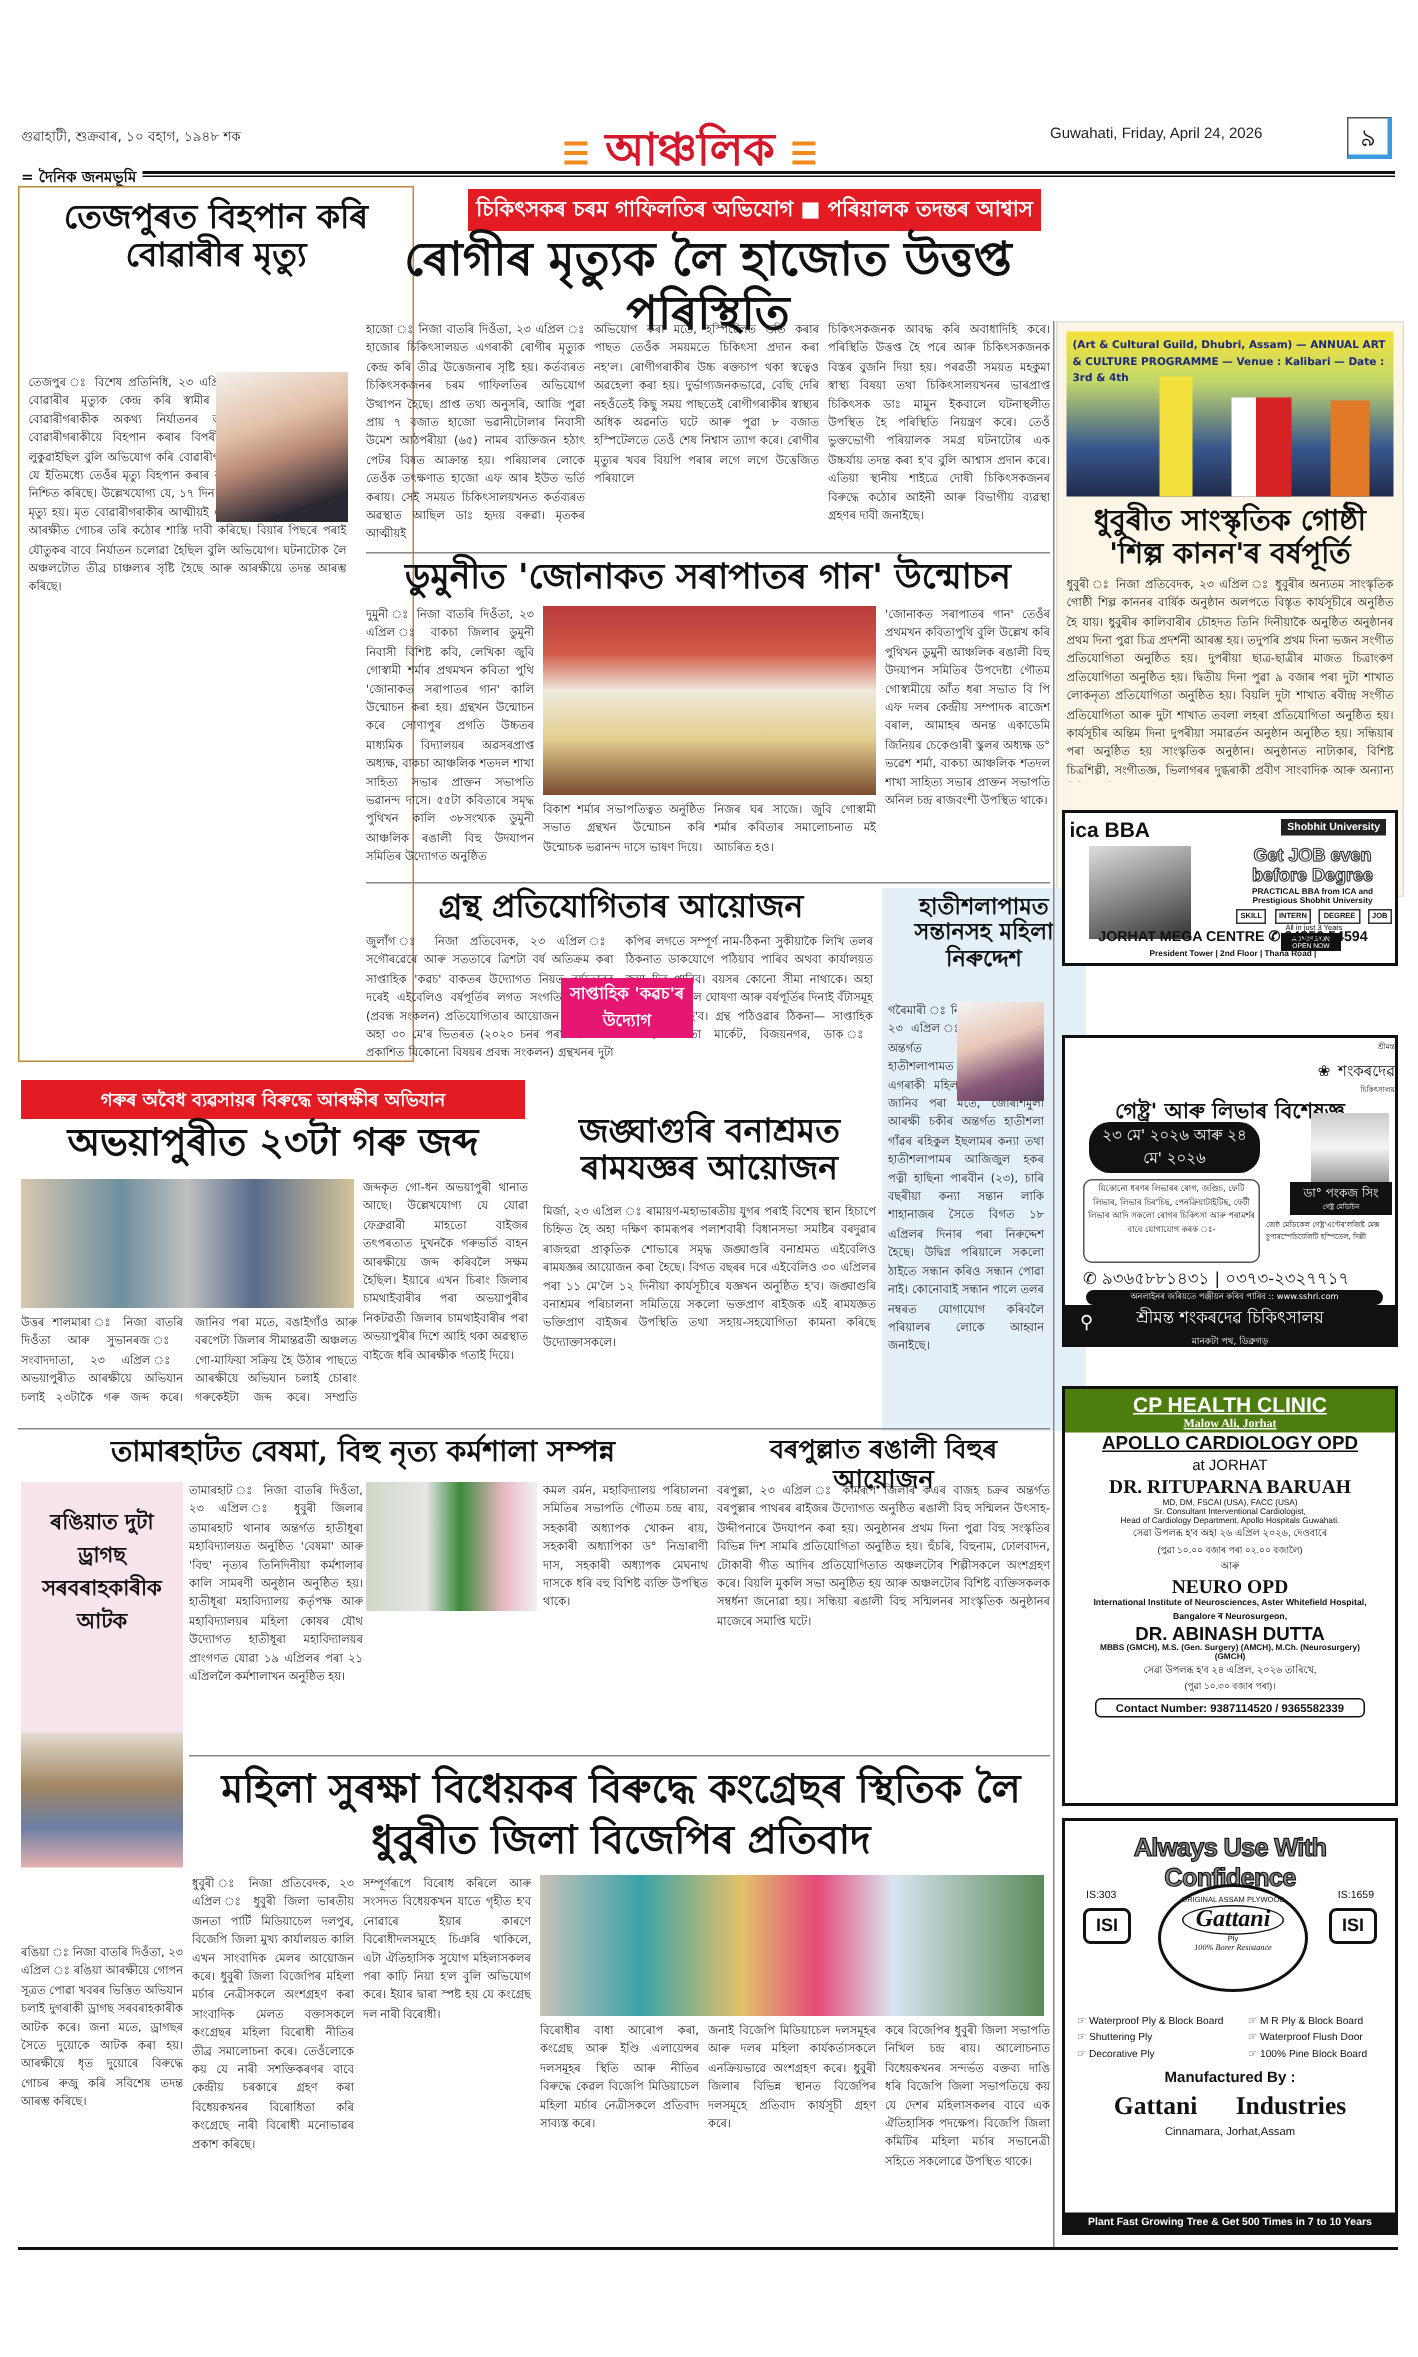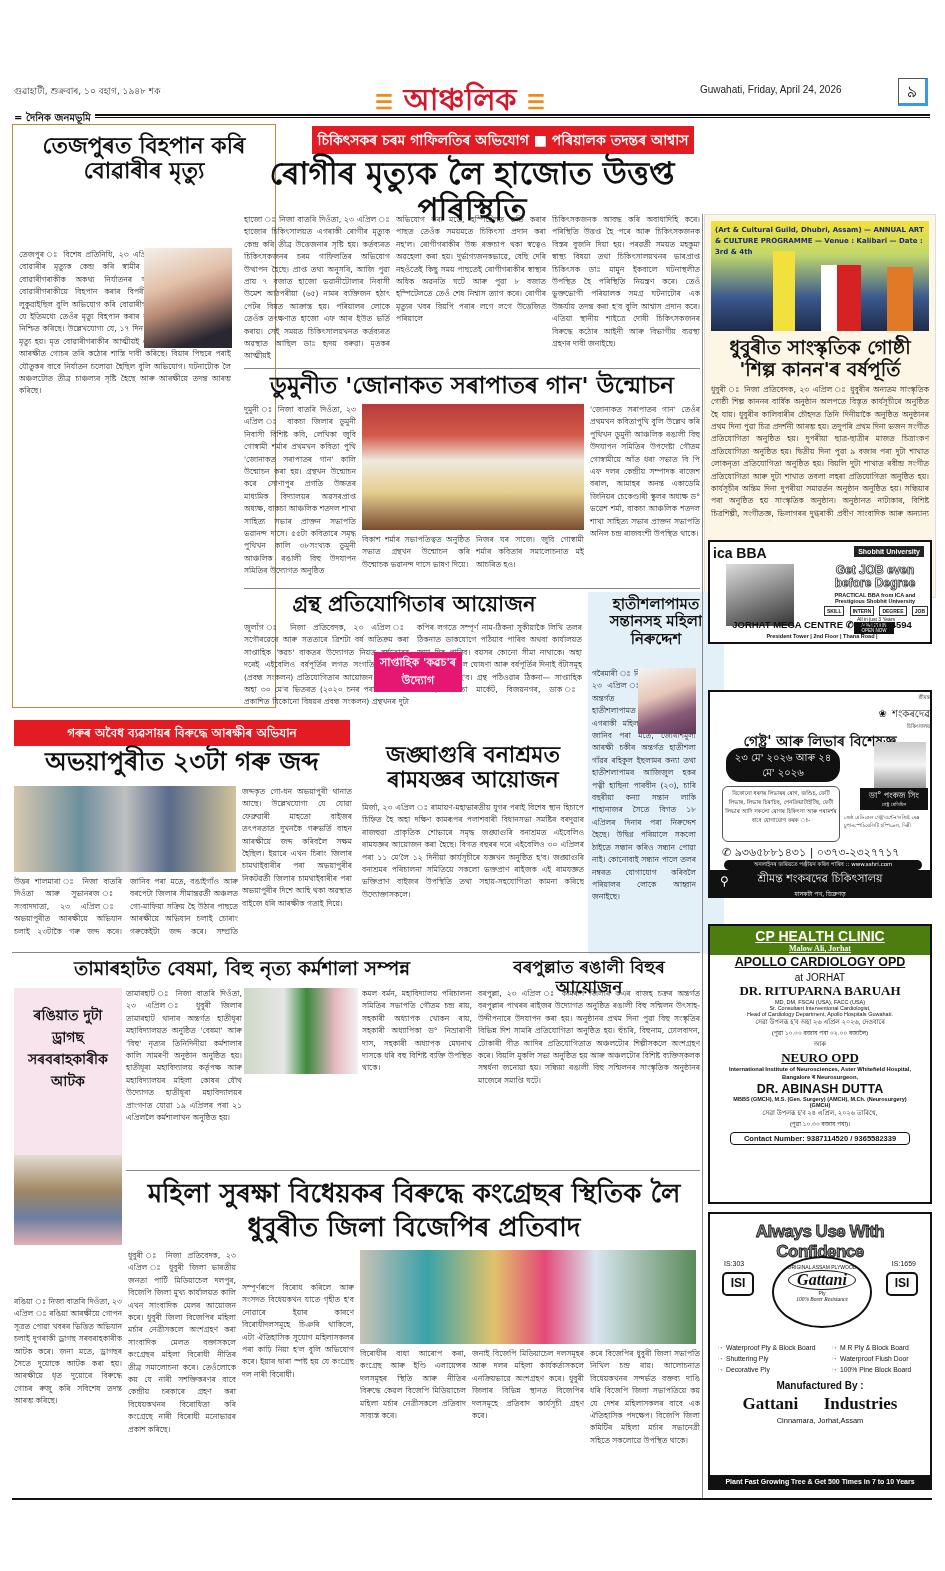--- a/index.html
+++ b/index.html
@@ -102,21 +102,21 @@
 </div>
 <div class="abs photo" style="left:14px;top:1155px;width:108px;height:90px;background:linear-gradient(180deg,#e4ddd0 0%,#a08664 40%,#6c7fa4 70%,#e4b0b0 100%);"></div>
 <div class="abs col-text" style="left:14px;top:1296px;width:108px;height:200px;">ৰঙিয়া ঃ নিজা বাতৰি দিওঁতা, ২৩ এপ্ৰিল ঃ ৰঙিয়া আৰক্ষীয়ে গোপন সূত্ৰত পোৱা খবৰৰ ভিত্তিত অভিযান চলাই দুগৰাকী ড্ৰাগছ সৰবৰাহকাৰীক আটক কৰে। জনা মতে, ড্ৰাগছৰ সৈতে দুয়োকে আটক কৰা হয়। আৰক্ষীয়ে ধৃত দুয়োৰে বিৰুদ্ধে গোচৰ ৰুজু কৰি সবিশেষ তদন্ত আৰম্ভ কৰিছে।</div>
 
 <div class="abs hd" style="left:478px;top:958px;width:222px;font-size:17px;">বৰপুল্লাত ৰঙালী বিহুৰ আয়োজন</div>
 <div class="abs col-text" style="left:478px;top:988px;width:222px;height:178px;">বৰপুল্লা, ২৩ এপ্ৰিল ঃ কামৰূপ জিলাৰ কএৰ বাজহ চক্ৰৰ অন্তৰ্গত বৰপুল্লাৰ পাথৰৰ ৰাইজৰ উদ্যোগত অনুষ্ঠিত ৰঙালী বিহু সন্মিলন উৎসাহ-উদ্দীপনাৰে উদযাপন কৰা হয়। অনুষ্ঠানৰ প্ৰথম দিনা পুৱা বিহু সংস্কৃতিৰ বিভিন্ন দিশ সামৰি প্ৰতিযোগিতা অনুষ্ঠিত হয়। হুঁচৰি, বিহুনাম, ঢোলবাদন, টোকাৰী গীত আদিৰ প্ৰতিযোগিতাত অঞ্চলটোৰ শিল্পীসকলে অংশগ্ৰহণ কৰে। বিয়লি মুকলি সভা অনুষ্ঠিত হয় আৰু অঞ্চলটোৰ বিশিষ্ট ব্যক্তিসকলক সম্বৰ্ধনা জনোৱা হয়। সন্ধিয়া ৰঙালী বিহু সন্মিলনৰ সাংস্কৃতিক অনুষ্ঠানৰ মাজেৰে সমাপ্তি ঘটে।</div>
 <div class="abs hr" style="left:126px;top:1170px;width:574px;"></div>
 
 <div class="abs hd" style="left:128px;top:1176px;width:572px;font-size:26px;line-height:34px;">মহিলা সুৰক্ষা বিধেয়কৰ বিৰুদ্ধে কংগ্ৰেছৰ স্থিতিক লৈ ধুবুৰীত জিলা বিজেপিৰ প্ৰতিবাদ</div>
 <div class="abs col-text" style="left:128px;top:1250px;width:108px;height:245px;">ধুবুৰী ঃ নিজা প্ৰতিবেদক, ২৩ এপ্ৰিল ঃ ধুবুৰী জিলা ভাৰতীয় জনতা পাৰ্টি মিডিয়াচেল দলপুৰ, বিজেপি জিলা মুখ্য কাৰ্যালয়ত কালি এখন সাংবাদিক মেলৰ আয়োজন কৰে। ধুবুৰী জিলা বিজেপিৰ মহিলা মৰ্চাৰ নেত্ৰীসকলে অংশগ্ৰহণ কৰা সাংবাদিক মেলত বক্তাসকলে কংগ্ৰেছৰ মহিলা বিৰোধী নীতিৰ তীব্ৰ সমালোচনা কৰে। তেওঁলোকে কয় যে নাৰী সশক্তিকৰণৰ বাবে কেন্দ্ৰীয় চৰকাৰে গ্ৰহণ কৰা বিধেয়কখনৰ বিৰোধিতা কৰি কংগ্ৰেছে নাৰী বিৰোধী মনোভাৱৰ প্ৰকাশ কৰিছে।</div>
-<div class="abs col-text" style="left:242px;top:1282px;width:112px;height:245px;">সম্পূৰ্ণৰূপে বিৰোধ কৰিলে আৰু সংসদত বিধেয়কখন যাতে গৃহীত হ'ব নোৱাৰে ইয়াৰ কাৰণে বিৰোধীদলসমূহে চিঞৰি থাকিলে, এটা ঐতিহাসিক সুযোগ মহিলাসকলৰ পৰা কাঢ়ি নিয়া হ'ল বুলি অভিযোগ কৰে। ইয়াৰ দ্বাৰা স্পষ্ট হয় যে কংগ্ৰেছ দল নাৰী বিৰোধী।</div>
+<div class="abs col-text" style="left:242px;top:1250px;width:112px;height:245px;font-family:Liberation Serif, serif;">সম্পূৰ্ণৰূপে বিৰোধ কৰিলে আৰু সংসদত বিধেয়কখন যাতে গৃহীত হ'ব নোৱাৰে ইয়াৰ কাৰণে বিৰোধীদলসমূহে চিঞৰি থাকিলে, এটা ঐতিহাসিক সুযোগ মহিলাসকলৰ পৰা কাঢ়ি নিয়া হ'ল বুলি অভিযোগ কৰে। ইয়াৰ দ্বাৰা স্পষ্ট হয় যে কংগ্ৰেছ দল নাৰী বিৰোধী।</div>
 <div class="abs photo" style="left:360px;top:1250px;width:336px;height:94px;background:linear-gradient(90deg,#c8c2b8 0%,#3aa2a8 20%,#e2c26a 40%,#e34a78 55%,#d9e5f0 70%,#5a8a5a 100%);"></div>
 <div class="abs col-text" style="left:360px;top:1348px;width:106px;height:148px;">বিৰোধীৰ বাধা আৰোপ কৰা, কংগ্ৰেছ আৰু ইণ্ডি এলায়েন্সৰ দলসমূহৰ স্থিতি আৰু নীতিৰ বিৰুদ্ধে কেৱল বিজেপি মিডিয়াচেল মহিলা মৰ্চাৰ নেত্ৰীসকলে প্ৰতিবাদ সাব্যস্ত কৰে।</div>
 <div class="abs col-text" style="left:472px;top:1348px;width:112px;height:148px;">জনাই বিজেপি মিডিয়াচেল দলসমূহৰ আৰু দলৰ মহিলা কাৰ্যকৰ্তাসকলে এনক্ৰিয়ভাৱে অংশগ্ৰহণ কৰে। ধুবুৰী জিলাৰ বিভিন্ন স্থানত বিজেপিৰ দলসমূহে প্ৰতিবাদ কাৰ্যসূচী গ্ৰহণ কৰে।</div>
 <div class="abs col-text" style="left:590px;top:1348px;width:110px;height:148px;">কৰে বিজেপিৰ ধুবুৰী জিলা সভাপতি নিখিল চন্দ্ৰ ৰায়। আলোচনাত বিধেয়কখনৰ সন্দৰ্ভত বক্তব্য দাঙি ধৰি বিজেপি জিলা সভাপতিয়ে কয় যে দেশৰ মহিলাসকলৰ বাবে এক ঐতিহাসিক পদক্ষেপ। বিজেপি জিলা কমিটিৰ মহিলা মৰ্চাৰ সভানেত্ৰী সহিতে সকলোৱে উপস্থিত থাকে।</div>
 
 <div class="abs vr" style="left:702px;top:214px;height:1284px;"></div>
 
 <div class="abs ad" style="left:708px;top:540px;width:224px;height:104px;padding:3px;font-family:'Liberation Sans',sans-serif;">
   <div style="font-weight:bold;font-size:14px;">ica BBA</div>
   <div style="position:absolute;right:6px;top:4px;background:#222;color:#fff;font-size:7px;padding:2px 4px;font-weight:bold;">Shobhit University</div>
@@ -175,21 +175,21 @@
   </div>
   <div style="font-size:12.5px;font-weight:bold;text-decoration:underline;">APOLLO CARDIOLOGY OPD</div>
   <div style="font-size:10px;margin-top:3px;">at JORHAT</div>
   <div style="font-size:13px;font-weight:bold;font-family:'Liberation Serif',serif;">DR. RITUPARNA BARUAH</div>
   <div style="font-size:5.5px;">MD, DM, FSCAI (USA), FACC (USA)</div>
   <div style="font-size:5.5px;">Sr. Consultant Interventional Cardiologist,</div>
   <div style="font-size:5.5px;">Head of Cardiology Department, Apollo Hospitals Guwahati.</div>
   <div style="font-size:6.5px;">সেৱা উপলব্ধ হ'ব অহা ২৬ এপ্ৰিল ২০২৬, দেওবাৰে</div>
   <div style="font-size:6px;">(পুৱা ১০.০০ বজাৰ পৰা ০২.০০ বজালৈ)</div>
   <div style="font-size:6.5px;">আৰু</div>
-  <div style="font-size:13px;font-weight:bold;text-decoration:underline;font-family:'Liberation Serif',serif;">NEURO OPD</div>
+  <div style="font-size:13px;font-weight:bold;font-family:'Liberation Serif',serif;">NEURO OPD</div>
   <div style="font-size:5.8px;font-weight:bold;padding:0 4px;">International Institute of Neurosciences, Aster Whitefield Hospital, Bangalore ৰ Neurosurgeon,</div>
   <div style="font-size:12.5px;font-weight:bold;">DR. ABINASH DUTTA</div>
   <div style="font-size:5.5px;font-weight:bold;padding:0 20px;">MBBS (GMCH), M.S. (Gen. Surgery) (AMCH), M.Ch. (Neurosurgery) (GMCH)</div>
   <div style="font-size:6.5px;">সেৱা উপলব্ধ হ'ব ২৪ এপ্ৰিল, ২০২৬ তাৰিখে,</div>
   <div style="font-size:6px;">(পুৱা ১০.৩০ বজাৰ পৰা)।</div>
   <div style="margin:2px 20px 0;border:1.5px solid #111;border-radius:4px;font-size:7.5px;font-weight:bold;padding:1px;">Contact Number: 9387114520 / 9365582339</div>
 </div>
 
 <div class="abs ad" style="left:708px;top:1212px;width:224px;height:278px;text-align:center;font-family:'Liberation Sans',sans-serif;">
   <div style="font-size:17px;font-weight:bold;color:#888;-webkit-text-stroke:0.8px #111;margin-top:8px;letter-spacing:-0.5px;">Always Use With Confidence</div>

